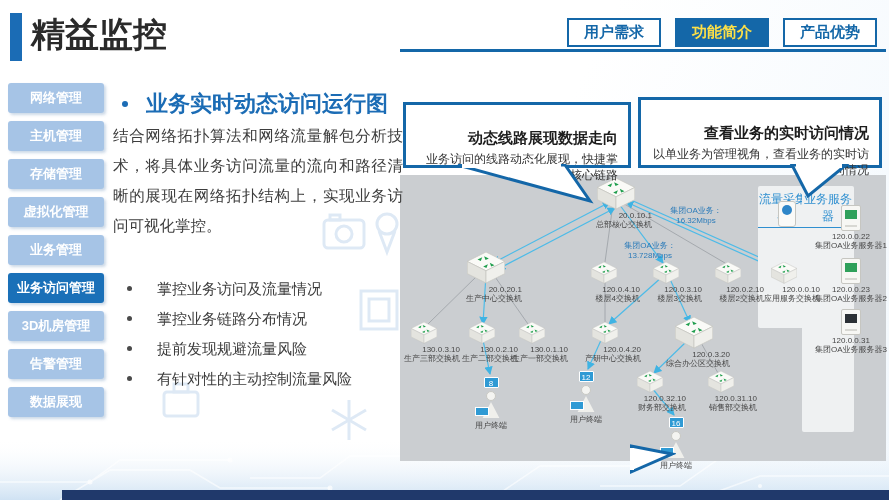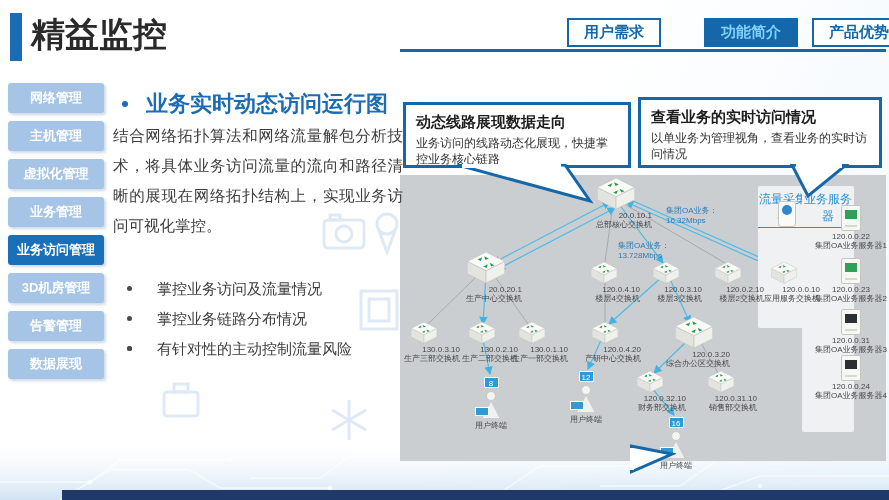--- a/index.html
+++ b/index.html
@@ -11,21 +11,21 @@
   .bg-circuit { position:absolute; left:0; top:438px; width:889px; height:62px; z-index:0; }
   .wm { position:absolute; z-index:0; opacity:.9; }
 
   
   .accent-bar { position:absolute; left:10px; top:13px; width:12px; height:48px; background:#1b6cb5; z-index:2; }
   .page-title { position:absolute; left:31px; top:12px; font-size:34px; font-weight:bold; color:#2a2a2a; z-index:2; }
   .tabs { position:absolute; left:567px; top:18px; display:flex; gap:14px; z-index:2; }
   .tab { min-width:94px; height:29px; padding:0 8px; border:2px solid #1467a8; background:#fff;
          color:#1467a8; font-size:15px; font-weight:bold; display:flex; align-items:center;
          justify-content:center; cursor:pointer; }
-  .tab.active { background:#1467a8; color:#7dd3fc;margin-left:29px; }
+  .tab.active { background:#1467a8; color:#fde047; }
   .tab-underline { position:absolute; left:400px; top:49px; width:486px; height:3px; background:#1467a8; z-index:2; }
 
   
   .sidebar { position:absolute; left:8px; top:83px; width:96px; z-index:2; }
   .side-item { height:30px; margin-bottom:8px; background:#a6c4e6; color:#fff; font-weight:bold;
                font-size:13px; display:flex; align-items:center; justify-content:center;
                border-radius:3px; box-shadow:2px 2px 3px rgba(110,145,185,.35); cursor:pointer; }
   .side-item.active { background:#1a70b8; }
 
   
@@ -43,21 +43,21 @@
   .topo { position:absolute; left:400px; top:175px; width:486px; height:286px; background:#cbced1; z-index:1; }
   .links { position:absolute; left:0; top:0; width:486px; height:286px; }
   .gpanel { position:absolute; background:#eff1f2; border-radius:2px; text-align:center; }
   .glabel { display:inline-block; margin-top:5px; font-size:12px; color:#2f8fd0;
             border-bottom:1px solid #2f8fd0; padding-bottom:2px; }
   .node { position:absolute; width:72px; text-align:right; }
   .node .sw { width:26px; height:22px; display:block; margin:0 auto; }
   .node.large .sw { width:38px; height:32px; }
   .ip { font-size:8px; line-height:9px; color:#474747; margin-top:1px; }
   .nm { font-size:8px; line-height:9px; color:#474747; }
-  .flow-label { position:absolute; font-size:8px; line-height:10px; color:#2b7bb9; text-align:left; }
+  .flow-label { position:absolute; font-size:8px; line-height:10px; color:#2b7bb9; text-align:center; }
 
   .collector-icon { position:absolute; left:378px; top:26px; width:18px; height:26px; background:#fafaf8;
                     border:1px solid #c6c6c1; border-radius:3px; }
   .collector-ball { position:absolute; left:3px; top:3px; width:10px; height:10px; border-radius:50%;
                     background:#2f86c8; }
 
   .server-node { position:absolute; width:72px; text-align:center; }
   .server-box { width:20px; height:26px; margin:0 auto; background:#f7f7f4; border:1px solid #c6c6c1;
                 border-radius:2px; position:relative; }
   .server-screen { position:absolute; left:3px; top:4px; width:12px; height:9px; }
@@ -71,21 +71,21 @@
   .person { position:relative; width:26px; height:28px; margin:1px auto 0; }
   .p-head { position:absolute; left:8px; top:0; width:10px; height:10px; border-radius:50%;
             background:#f4f4f1; border:1px solid #c9c9c4; }
   .p-body { position:absolute; left:3px; top:11px; width:20px; height:16px; background:#f0f0ec;
             clip-path:polygon(50% 0,92% 100%,8% 100%); }
   .p-laptop { position:absolute; left:-3px; top:16px; width:14px; height:9px; background:#2f9ad4;
               border:1px solid #fff; }
   .tlabel { font-size:8px; color:#474747; margin-top:1px; }
 
   
-  .callout { position:absolute; background:#fff; border:3px solid #1467a8; padding:8px 10px 4px; z-index:4; }
+  .callout { position:absolute; background:#fff; border:3px solid #1467a8; padding:24px 10px 4px; z-index:4;text-align:right; }
   .c-title { font-size:15px; font-weight:bold; color:#1d1d1d; margin-bottom:3px; }
   .c-body { font-size:12px; color:#333; line-height:16px; }
   .tail { position:absolute; z-index:5; }
 
   .bottom-bar { position:absolute; left:62px; top:490px; width:827px; height:10px; background:#20396b; z-index:3; }
 </style>
 </head>
 <body>
 
 <svg width="0" height="0" style="position:absolute">
@@ -170,36 +170,37 @@
   <div class="tabs">
     <div class="tab">用户需求</div>
     <div class="tab active">功能简介</div>
     <div class="tab">产品优势</div>
   </div>
   <div class="tab-underline"></div>
 
   <div class="sidebar">
     <div class="side-item">网络管理</div>
     <div class="side-item">主机管理</div>
+    <div class="side-item">存储管理</div>
     <div class="side-item">虚拟化管理</div>
     <div class="side-item">业务管理</div>
     <div class="side-item active">业务访问管理</div>
     <div class="side-item">3D机房管理</div>
     <div class="side-item">告警管理</div>
     <div class="side-item">数据展现</div>
   </div>
 
   <div class="content-heading">
     <span class="h-dot"></span><span>业务实时动态访问运行图</span>
   </div>
   <div class="content-para">结合网络拓扑算法和网络流量解包分析技术，将具体业务访问流量的流向和路径清晰的展现在网络拓扑结构上，实现业务访问可视化掌控。</div>
   <ul class="content-bullets">
     <li class="cb"><span class="cb-dot"></span><span>掌控业务访问及流量情况</span></li>
     <li class="cb"><span class="cb-dot"></span><span>掌控业务链路分布情况</span></li>
-    <li class="cb"><span class="cb-dot"></span></li>
+    <li class="cb"><span class="cb-dot"></span><span>提前发现规避流量风险</span></li>
     <li class="cb"><span class="cb-dot"></span><span>有针对性的主动控制流量风险</span></li>
   </ul>
 
   <div class="topo">
 
     <svg class="links" viewBox="0 0 486 286">
       <defs>
         <marker id="arrC" viewBox="0 0 8 8" refX="7" refY="4" markerWidth="7" markerHeight="7" orient="auto-start-reverse">
           <path d="M0,0 L8,4 L0,8 Z" fill="#3fb3e3"></path>
         </marker>
@@ -355,28 +356,20 @@
       <div class="nm">集团OA业务服务器2</div>
     </div>
     <div class="server-node" style="left:415px;top:134px">
       <div class="server-box">
           <div class="server-screen dark"></div>
           <div class="server-slot"></div>
         </div>
       <div class="ip">120.0.0.31</div>
       <div class="nm">集团OA业务服务器3</div>
     </div>
-    <div class="server-node" style="left:415px;top:180px">
-      <div class="server-box">
-          <div class="server-screen dark"></div>
-          <div class="server-slot"></div>
-        </div>
-      <div class="ip">120.0.0.24</div>
-      <div class="nm">集团OA业务服务器4</div>
-    </div>
 
     <div class="terminal" style="left:66px;top:197px">
       <span class="badge">8</span>
       <div class="person">
         <div class="p-head"></div>
         <div class="p-body"></div>
         <div class="p-laptop"></div>
       </div>
       <div class="tlabel">用户终端</div>
     </div>

